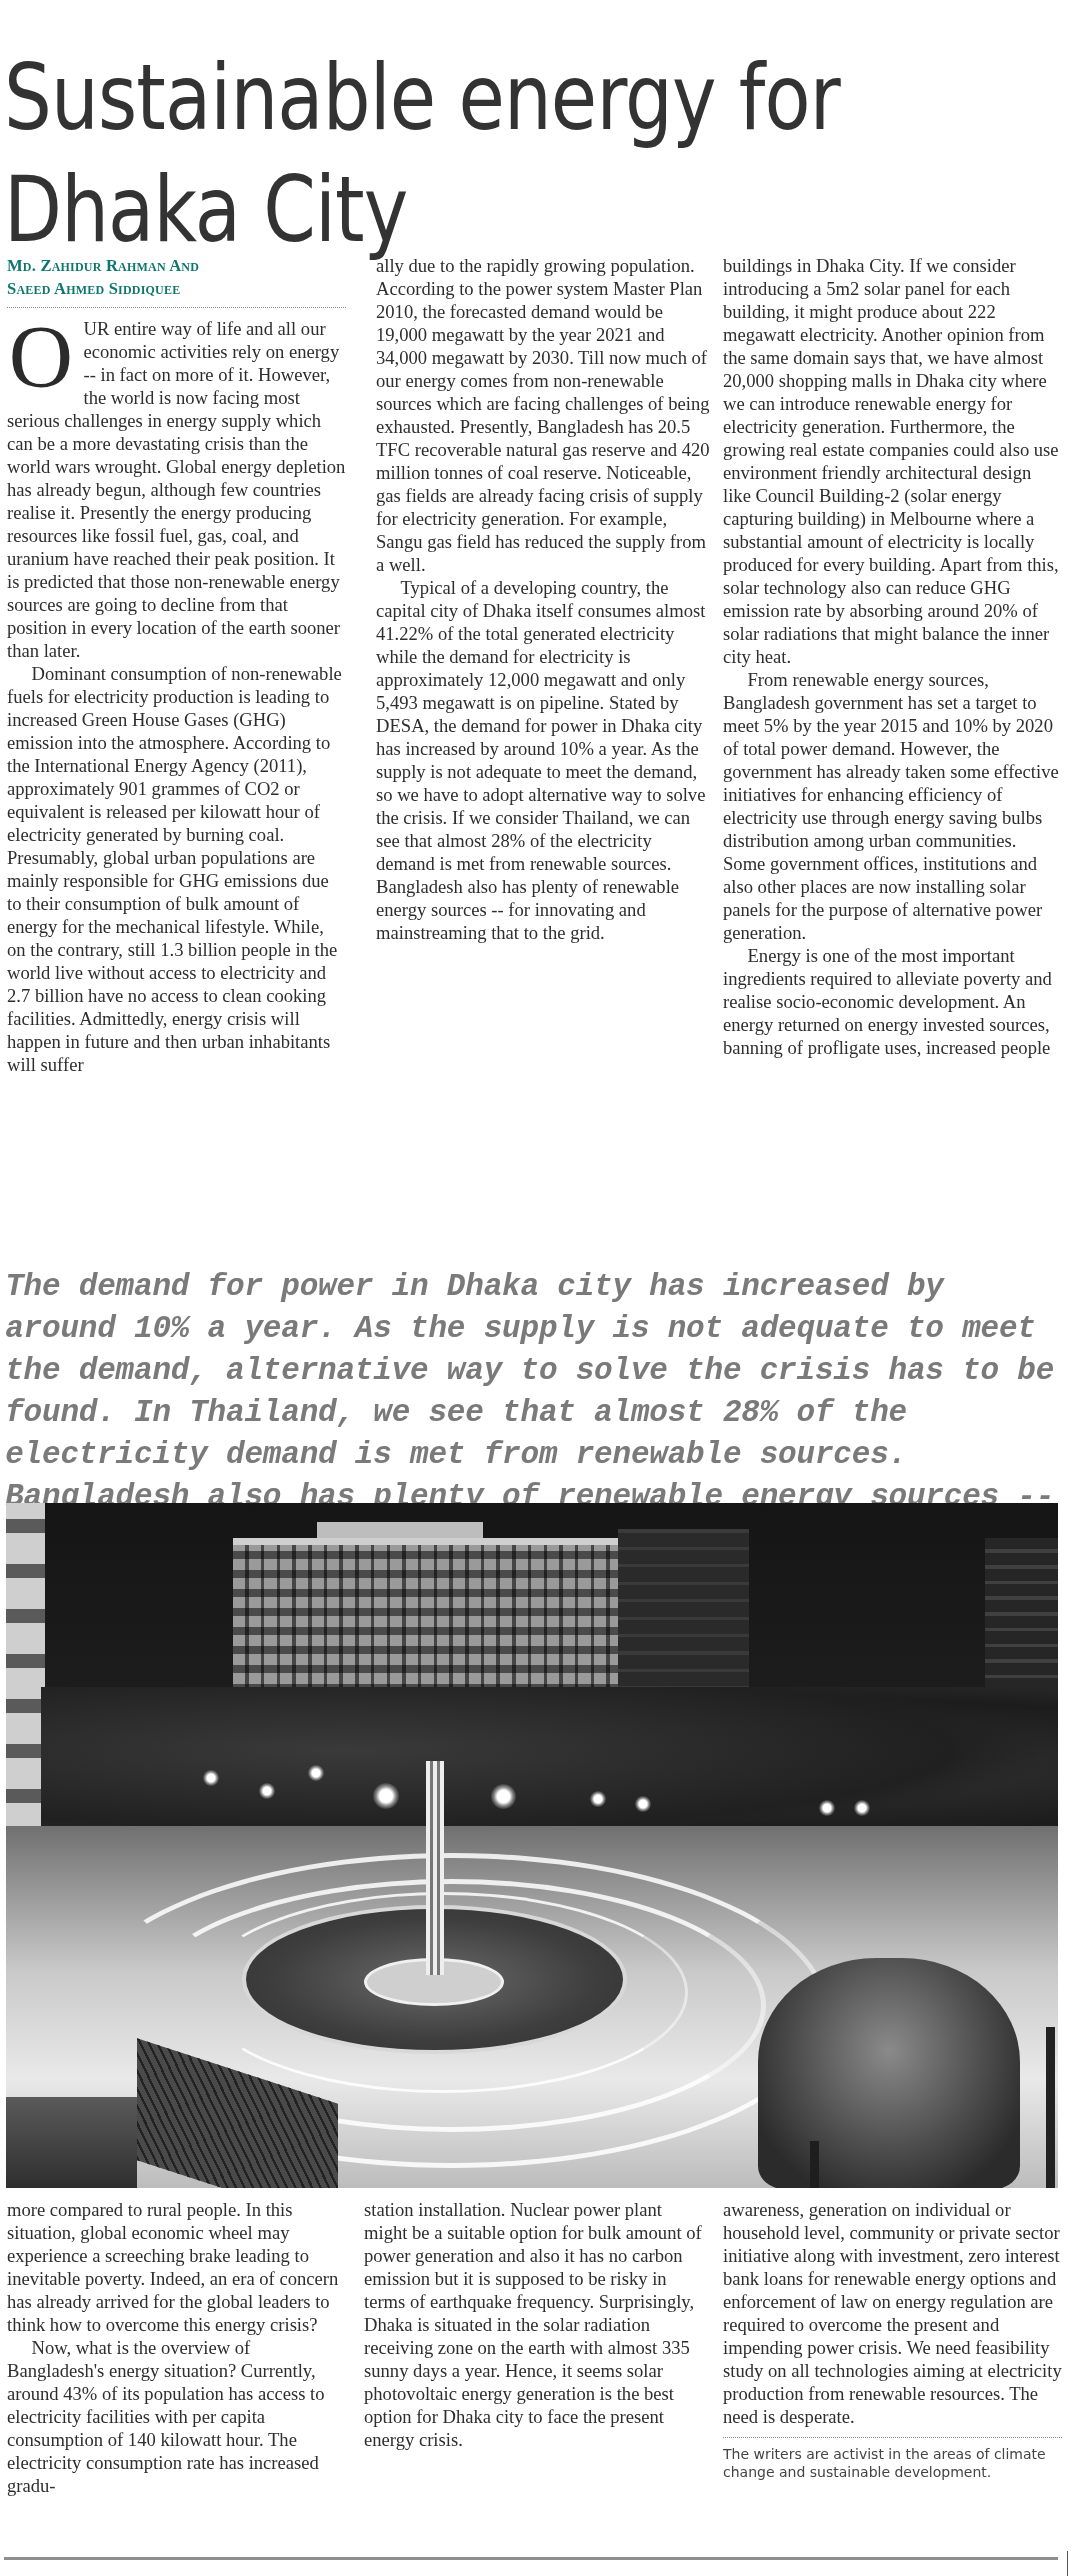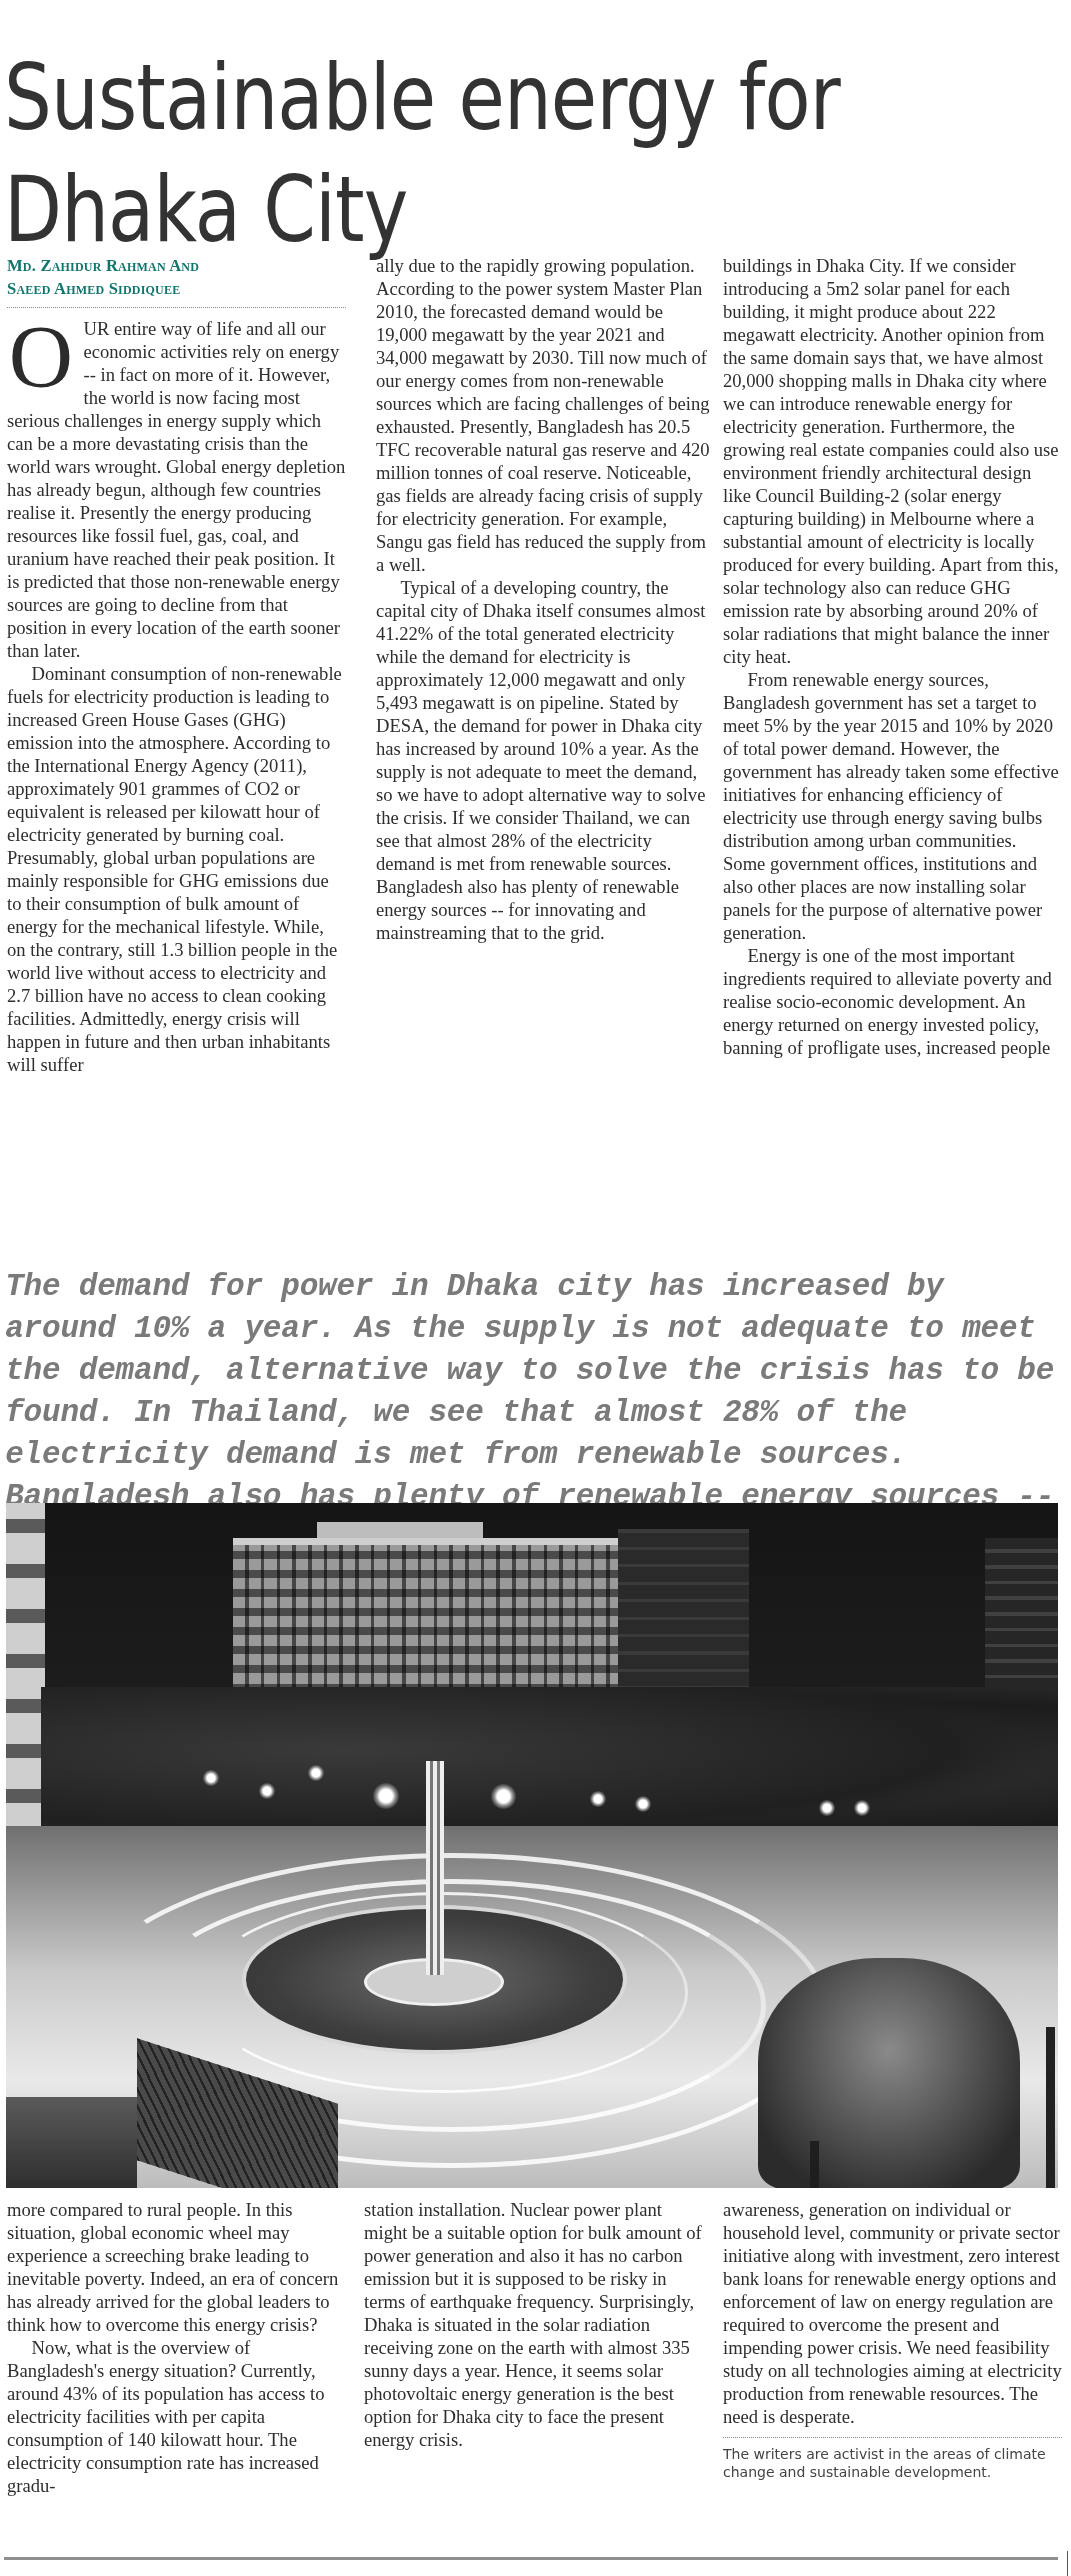--- a/index.html
+++ b/index.html
@@ -116,21 +116,21 @@
 </div>
 
 <div class="col" style="left:376px; top:254px;">
   <p>ally due to the rapidly growing population. According to the power system Master Plan 2010, the forecasted demand would be 19,000 megawatt by the year 2021 and 34,000 megawatt by 2030. Till now much of our energy comes from non-renewable sources which are facing challenges of being exhausted. Presently, Bangladesh has 20.5 TFC recoverable natural gas reserve and 420 million tonnes of coal reserve. Noticeable, gas fields are already facing crisis of supply for electricity generation. For example, Sangu gas field has reduced the supply from a well.</p>
   <p class="indent">Typical of a developing country, the capital city of Dhaka itself consumes almost 41.22% of the total generated electricity while the demand for electricity is approximately 12,000 megawatt and only 5,493 megawatt is on pipeline. Stated by DESA, the demand for power in Dhaka city has increased by around 10% a year. As the supply is not adequate to meet the demand, so we have to adopt alternative way to solve the crisis. If we consider Thailand, we can see that almost 28% of the electricity demand is met from renewable sources. Bangladesh also has plenty of renewable energy sources -- for innovating and mainstreaming that to the grid.</p>
 </div>
 
 <div class="col" style="left:723px; top:254px;">
   <p>buildings in Dhaka City. If we consider introducing a 5m2 solar panel for each building, it might produce about 222 megawatt electricity. Another opinion from the same domain says that, we have almost 20,000 shopping malls in Dhaka city where we can introduce renewable energy for electricity generation. Furthermore, the growing real estate companies could also use environment friendly  architectural design like Council Building-2 (solar energy capturing building) in Melbourne where a substantial amount of electricity is locally produced for every building. Apart from this, solar technology also can reduce GHG emission rate by absorbing around 20% of solar radiations that might balance the inner city heat.</p>
   <p class="indent">From renewable energy sources, Bangladesh government has set a target to meet 5% by the year 2015 and 10% by 2020 of total power demand. However, the government has already taken some effective initiatives for enhancing efficiency of electricity use through energy saving bulbs distribution among urban communities. Some government offices, institutions and also other places are now installing solar panels for the purpose of alternative power generation.</p>
-  <p class="indent">Energy is one of the most important ingredients required to alleviate poverty and realise socio-economic development. An energy returned on energy invested policy, banning of profligate uses, increased people</p>
+  <p class="indent">Energy is one of the most important ingredients required to alleviate poverty and realise socio-economic development. An energy returned on energy invested sources, banning of profligate uses, increased people</p>
 </div>
 
 <blockquote class="pullquote">The demand for power in Dhaka city has increased by around 10% a year. As the supply is not adequate to meet the demand, alternative way to solve the crisis has to be found. In Thailand, we see that almost 28% of the electricity demand is met from renewable sources. Bangladesh also has plenty of renewable energy sources -- for innovating and mainstreaming that to the grid.</blockquote>
 
 <div class="photo" title="Black-and-white night photo of a Dhaka roundabout with light trails around a central monument">
   <div class="sky"></div>
   <div class="tower-r"></div>
   <div class="tower-rr"></div>
   <div class="hotel-top"></div>
   <div class="hotel"></div>

